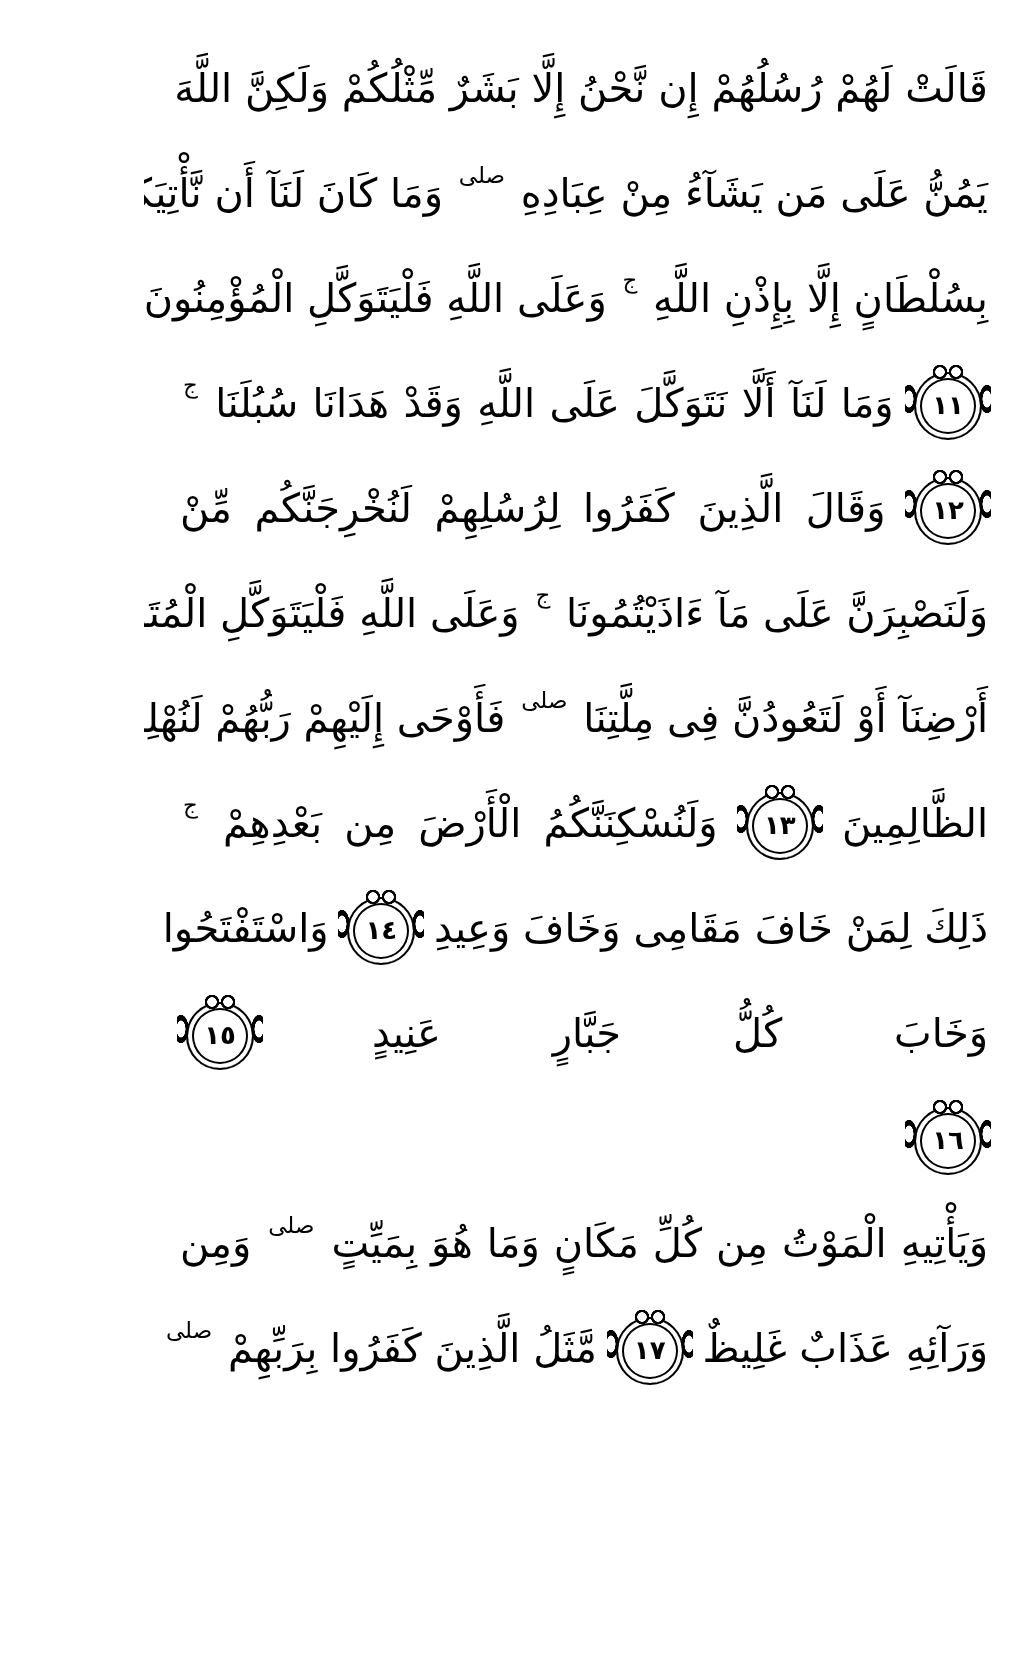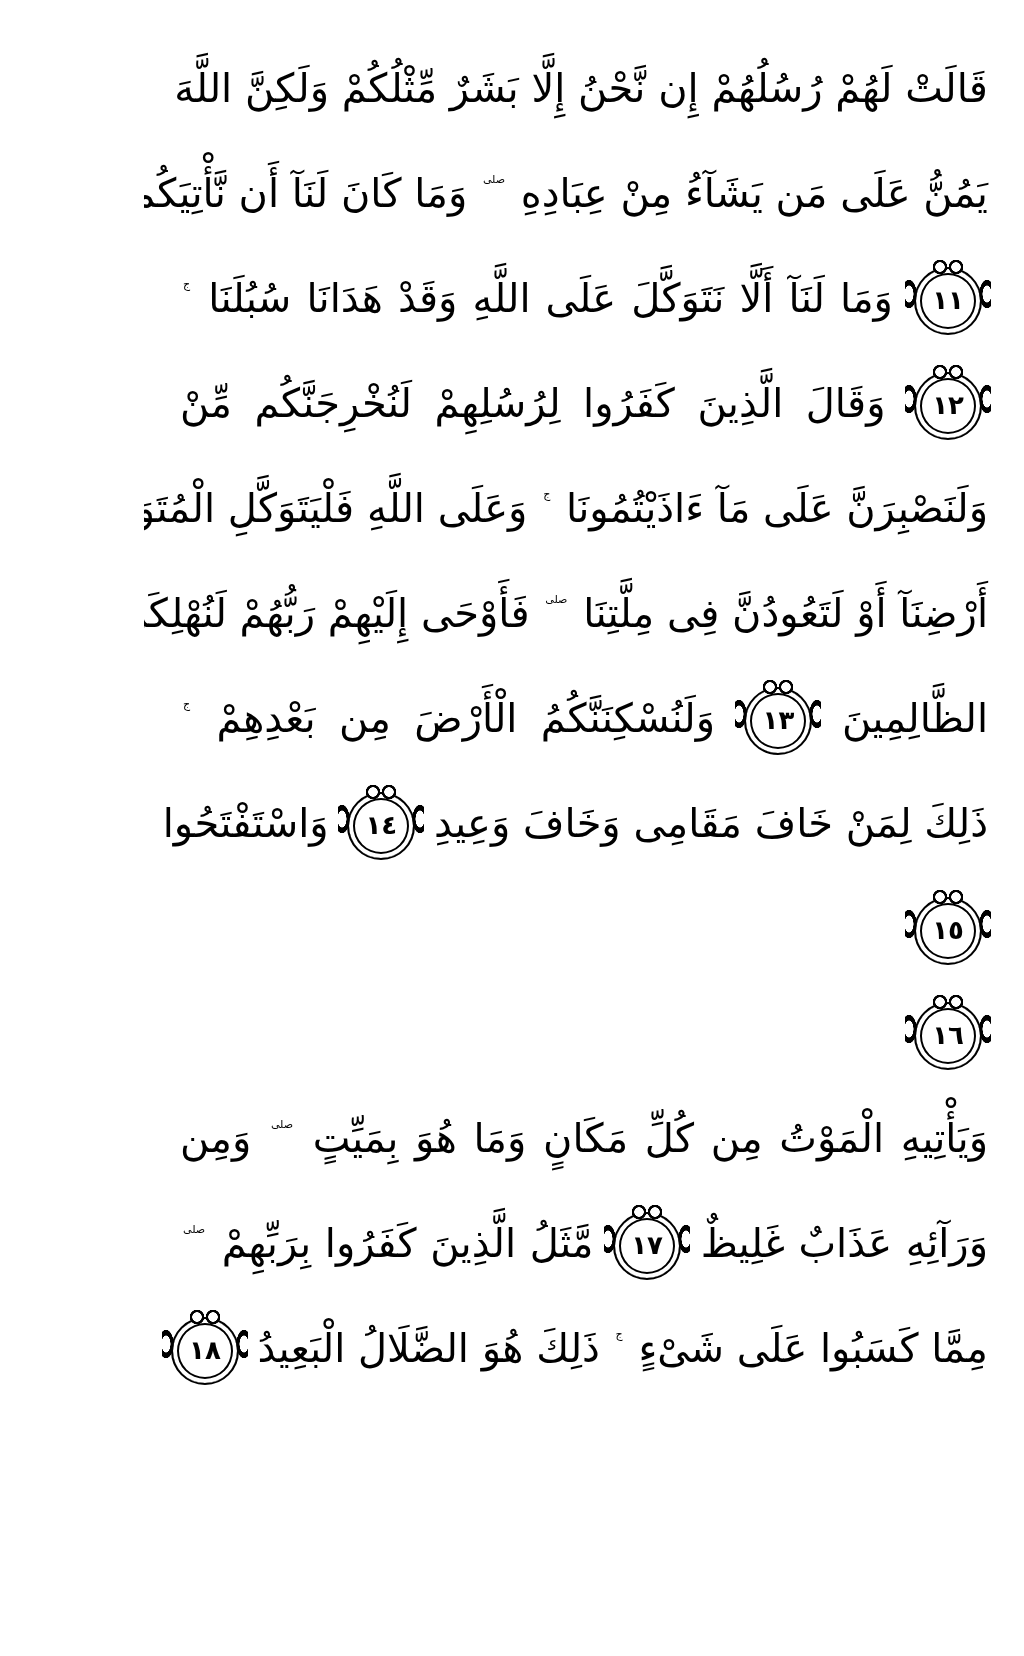--- a/index.html
+++ b/index.html
@@ -38,21 +38,21 @@
   
   .line:first-child { padding-left: 62px; }
 
   .ayah-text {
     letter-spacing: 0.5px;
   }
 
   
   .pause {
     display: inline-block;
-    font-size: 11px;
+    font-size: 23px;
     line-height: 1;
     position: relative;
     top: -24px;
     margin: 0 3px;
   }
 
   
   .ayah-marker {
     position: relative;
     display: inline-flex;
@@ -98,41 +98,39 @@
     padding-bottom: 2px;
   }
 </style>
 </head>
 <body>
 
 <main class="page">
   <div class="text-block">
       <div class="line"><span class="ayah-text">قَالَتْ لَهُمْ رُسُلُهُمْ إِن نَّحْنُ إِلَّا بَشَرٌ مِّثْلُكُمْ وَلَكِنَّ اللَّهَ</span> </div>
       <div class="line"><span class="ayah-text">يَمُنُّ عَلَى مَن يَشَآءُ مِنْ عِبَادِهِ</span> <span class="pause">صلى</span> <span class="ayah-text">وَمَا كَانَ لَنَآ أَن نَّأْتِيَكُم</span> </div>
+      <div class="line"><span class="ayah-text">بِسُلْطَانٍ إِلَّا بِإِذْنِ اللَّهِ</span> <span class="pause">ج</span> <span class="ayah-text">وَعَلَى اللَّهِ فَلْيَتَوَكَّلِ الْمُؤْمِنُونَ</span> </div>
       <div class="line"><span class="ayah-marker">
           <span class="ayah-num">١١</span>
         </span> <span class="ayah-text">وَمَا لَنَآ أَلَّا نَتَوَكَّلَ عَلَى اللَّهِ وَقَدْ هَدَانَا سُبُلَنَا</span> <span class="pause">ج</span> </div>
       <div class="line"><span class="ayah-marker">
           <span class="ayah-num">١٢</span>
         </span> <span class="ayah-text">وَقَالَ الَّذِينَ كَفَرُوا لِرُسُلِهِمْ لَنُخْرِجَنَّكُم مِّنْ</span> </div>
       <div class="line"><span class="ayah-text">وَلَنَصْبِرَنَّ عَلَى مَآ ءَاذَيْتُمُونَا</span> <span class="pause">ج</span> <span class="ayah-text">وَعَلَى اللَّهِ فَلْيَتَوَكَّلِ الْمُتَوَكِّلُونَ</span> </div>
       <div class="line"><span class="ayah-text">أَرْضِنَآ أَوْ لَتَعُودُنَّ فِى مِلَّتِنَا</span> <span class="pause">صلى</span> <span class="ayah-text">فَأَوْحَى إِلَيْهِمْ رَبُّهُمْ لَنُهْلِكَنَّ</span> </div>
       <div class="line"><span class="ayah-text">الظَّالِمِينَ</span> <span class="ayah-marker">
           <span class="ayah-num">١٣</span>
         </span> <span class="ayah-text">وَلَنُسْكِنَنَّكُمُ الْأَرْضَ مِن بَعْدِهِمْ</span> <span class="pause">ج</span> </div>
       <div class="line"><span class="ayah-text">ذَلِكَ لِمَنْ خَافَ مَقَامِى وَخَافَ وَعِيدِ</span> <span class="ayah-marker">
           <span class="ayah-num">١٤</span>
         </span> <span class="ayah-text">وَاسْتَفْتَحُوا</span> </div>
-      <div class="line"> <span class="ayah-marker">
+      <div class="line"><span class="ayah-text">وَخَابَ كُلُّ جَبَّارٍ عَنِيدٍ</span> <span class="ayah-marker">
           <span class="ayah-num">١٥</span>
         </span>  </div>
       <div class="line"> <span class="ayah-marker">
           <span class="ayah-num">١٦</span>
         </span>  </div>
       <div class="line"><span class="ayah-text">وَيَأْتِيهِ الْمَوْتُ مِن كُلِّ مَكَانٍ وَمَا هُوَ بِمَيِّتٍ</span> <span class="pause">صلى</span> <span class="ayah-text">وَمِن</span> </div>
       <div class="line"><span class="ayah-text">وَرَآئِهِ عَذَابٌ غَلِيظٌ</span> <span class="ayah-marker">
           <span class="ayah-num">١٧</span>
         </span> <span class="ayah-text">مَّثَلُ الَّذِينَ كَفَرُوا بِرَبِّهِمْ</span> <span class="pause">صلى</span> </div>
-      <div class="line"><span class="ayah-text">مِمَّا كَسَبُوا عَلَى شَىْءٍ</span> <span class="pause">ج</span> <span class="ayah-text">ذَلِكَ هُوَ الضَّلَالُ الْبَعِيدُ</span> <span class="ayah-marker">
-          <span class="ayah-num">١٨</span>
-        </span> </div>
     </div>
 </main>
 
 </body></html>

